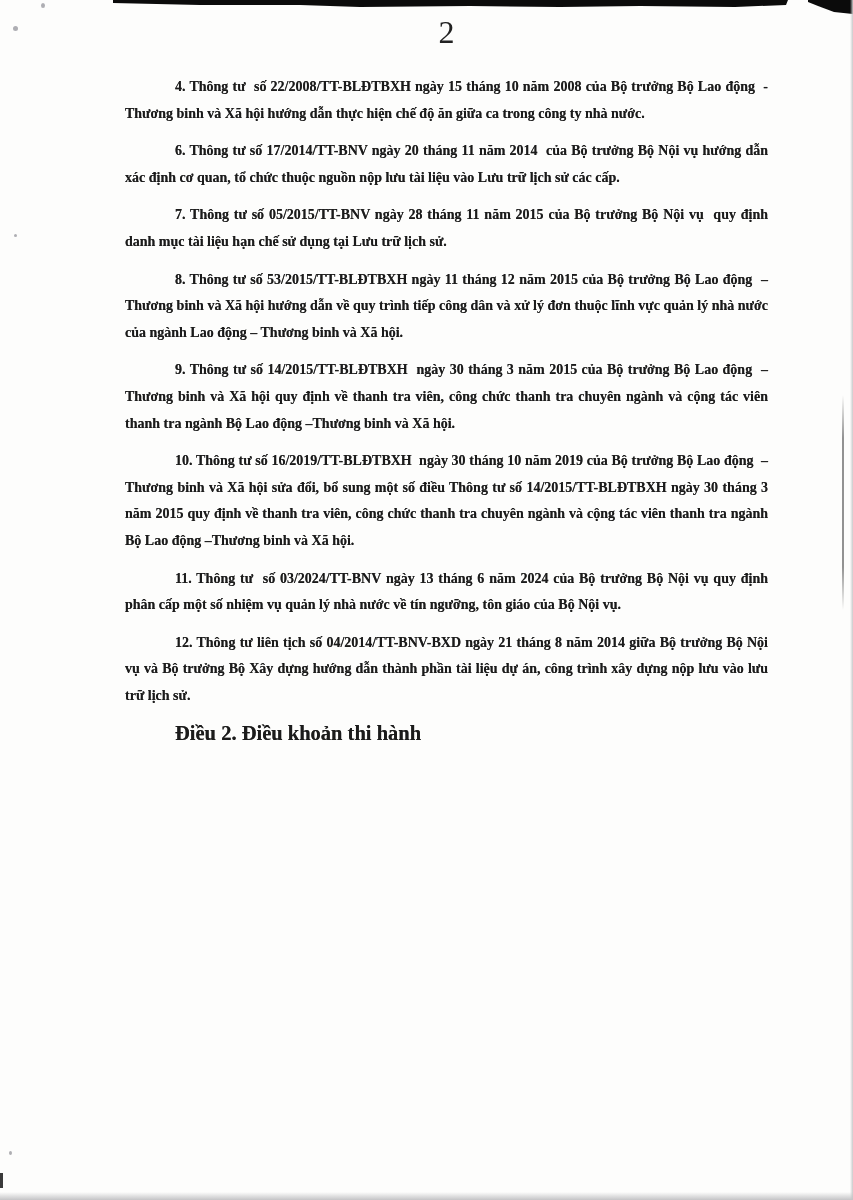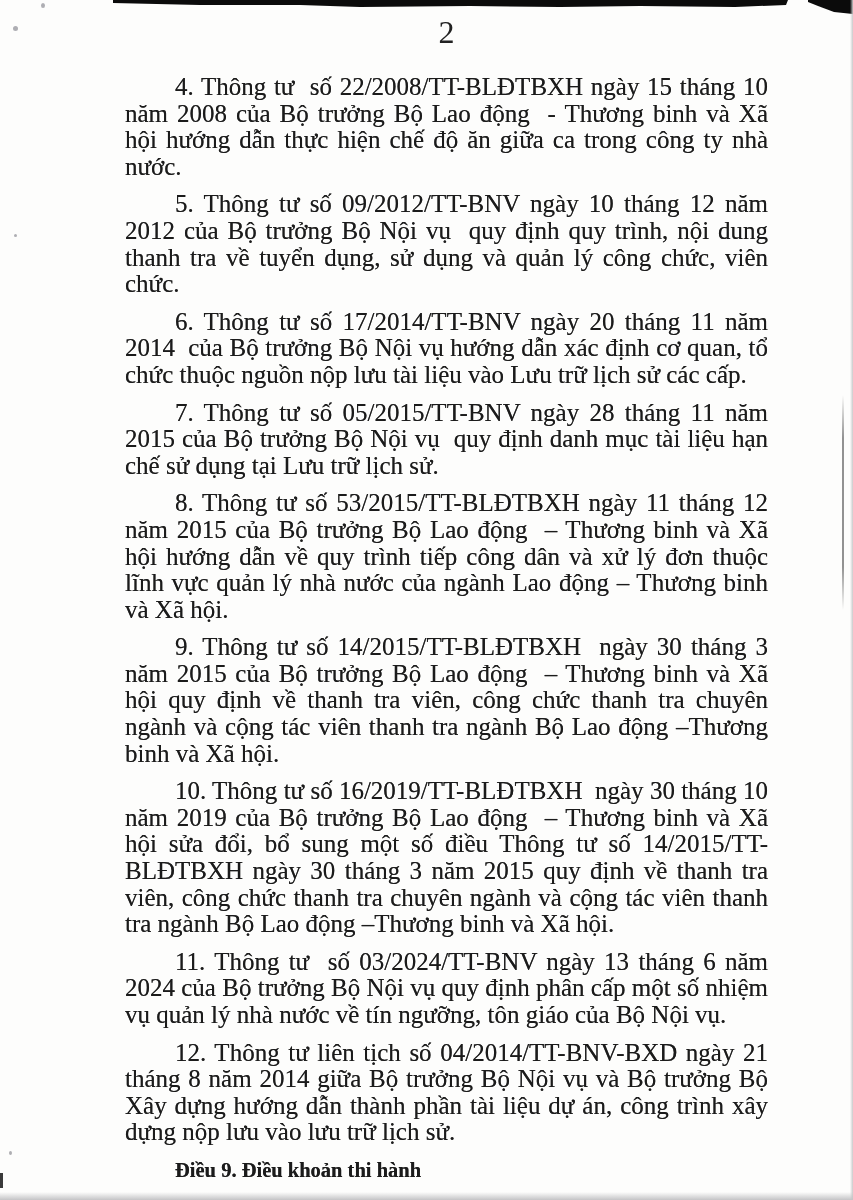--- a/index.html
+++ b/index.html
@@ -25,26 +25,27 @@
   .page-number {
     margin-top: 14px;
     margin-bottom: 24px;
     text-align: center;
     font-size: 32px;
     line-height: 36px;
     color: #222;
   }
   .para {
     margin: 8px 0 11px 0;
-    font-size: 25px;
+    font-size: 14px;
     line-height: 26.6px;
     text-align: justify;
     text-indent: 50px;
     white-space: pre-wrap;
     text-shadow: 0 0 0.5px rgba(20,20,20,0.65);
+    font-weight: bold;
   }
   .section-heading {
     margin: 4px 0 16px 0;
     font-size: 20.5px;
     line-height: 26.6px;
     font-weight: bold;
     text-indent: 50px;
     text-shadow: 0 0 0.5px rgba(20,20,20,0.75);
   }
   .closing {
@@ -104,30 +105,29 @@
 
   <div class="speck speck-1"></div>
   <div class="speck speck-2"></div>
   <div class="speck speck-3"></div>
   <div class="speck speck-4"></div>
 
   <div class="text-column">
     <div class="page-number">2</div>
 
     <p class="para">4. Thông tư  số 22/2008/TT-BLĐTBXH ngày 15 tháng 10 năm 2008 của Bộ trưởng Bộ Lao động  - Thương binh và Xã hội hướng dẫn thực hiện chế độ ăn giữa ca trong công ty nhà nước.</p>
-    <p class="para">5. Thông tư số 09/2012/TT-BNV ngày 10 tháng 12 năm 2012 của Bộ trưởng Bộ Nội vụ  quy định quy trình, nội dung thanh tra về tuyển dụng, sử dụng và quản lý công chức, viên chức.</p>
     <p class="para">6. Thông tư số 17/2014/TT-BNV ngày 20 tháng 11 năm 2014  của Bộ trưởng Bộ Nội vụ hướng dẫn xác định cơ quan, tổ chức thuộc nguồn nộp lưu tài liệu vào Lưu trữ lịch sử các cấp.</p>
     <p class="para">7. Thông tư số 05/2015/TT-BNV ngày 28 tháng 11 năm 2015 của Bộ trưởng Bộ Nội vụ  quy định danh mục tài liệu hạn chế sử dụng tại Lưu trữ lịch sử.</p>
     <p class="para">8. Thông tư số 53/2015/TT-BLĐTBXH ngày 11 tháng 12 năm 2015 của Bộ trưởng Bộ Lao động  – Thương binh và Xã hội hướng dẫn về quy trình tiếp công dân và xử lý đơn thuộc lĩnh vực quản lý nhà nước của ngành Lao động – Thương binh và Xã hội.</p>
     <p class="para">9. Thông tư số 14/2015/TT-BLĐTBXH  ngày 30 tháng 3 năm 2015 của Bộ trưởng Bộ Lao động  – Thương binh và Xã hội quy định về thanh tra viên, công chức thanh tra chuyên ngành và cộng tác viên thanh tra ngành Bộ Lao động –Thương binh và Xã hội.</p>
     <p class="para">10. Thông tư số 16/2019/TT-BLĐTBXH  ngày 30 tháng 10 năm 2019 của Bộ trưởng Bộ Lao động  – Thương binh và Xã hội sửa đổi, bổ sung một số điều Thông tư số 14/2015/TT-BLĐTBXH ngày 30 tháng 3 năm 2015 quy định về thanh tra viên, công chức thanh tra chuyên ngành và cộng tác viên thanh tra ngành Bộ Lao động –Thương binh và Xã hội.</p>
     <p class="para">11. Thông tư  số 03/2024/TT-BNV ngày 13 tháng 6 năm 2024 của Bộ trưởng Bộ Nội vụ quy định phân cấp một số nhiệm vụ quản lý nhà nước về tín ngưỡng, tôn giáo của Bộ Nội vụ.</p>
     <p class="para">12. Thông tư liên tịch số 04/2014/TT-BNV-BXD ngày 21 tháng 8 năm 2014 giữa Bộ trưởng Bộ Nội vụ và Bộ trưởng Bộ Xây dựng hướng dẫn thành phần tài liệu dự án, công trình xây dựng nộp lưu vào lưu trữ lịch sử.</p>
 
-    <p class="section-heading">Điều 9. Điều khoản thi hành</p>
+    <p class="section-heading">Điều 2. Điều khoản thi hành</p>
 
   </div>
 
   <div class="scan-right-edge"></div>
   <div class="scan-right-line"></div>
   <div class="scan-bottom-band"></div>
   <div class="scan-corner-mark"></div>
 
 </div>
 

